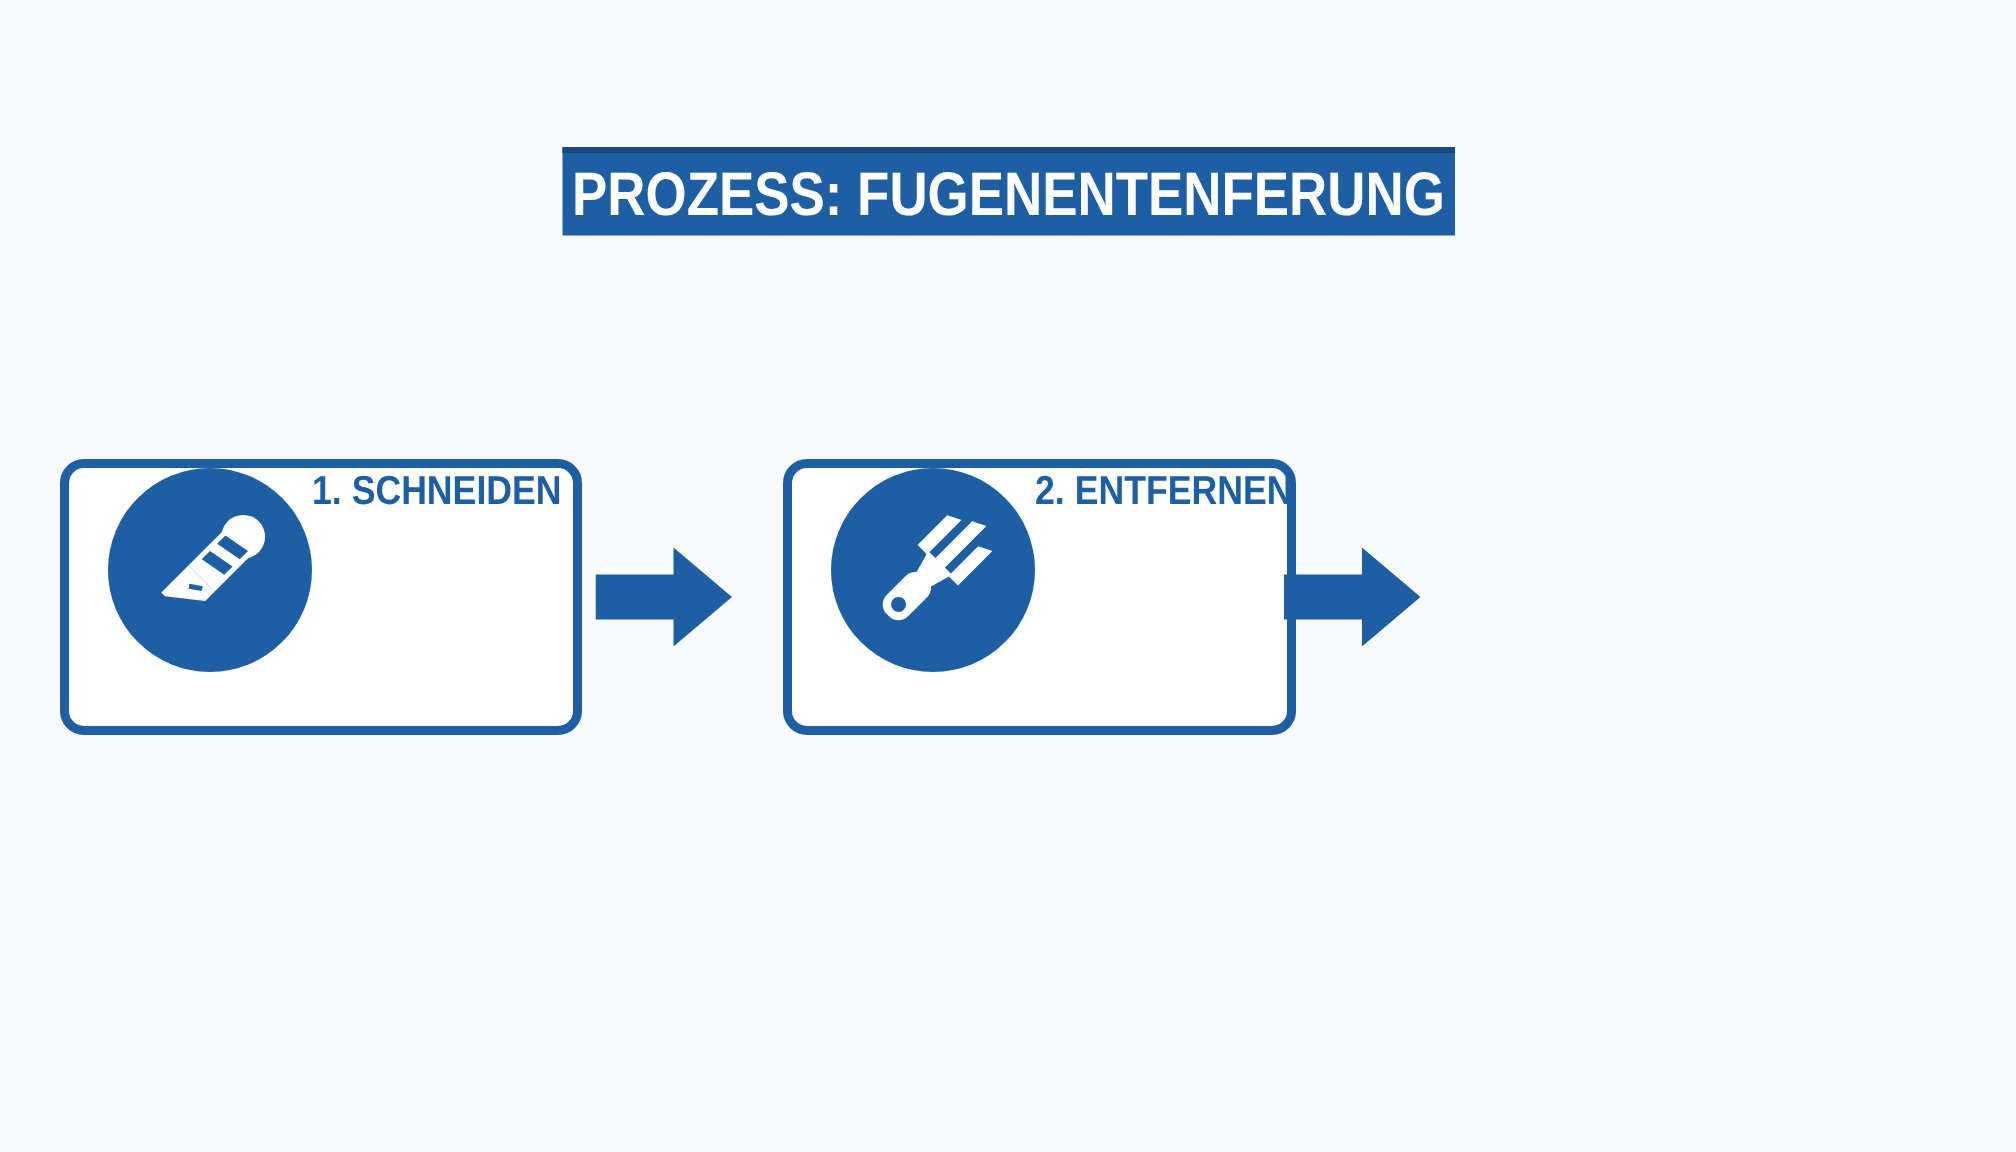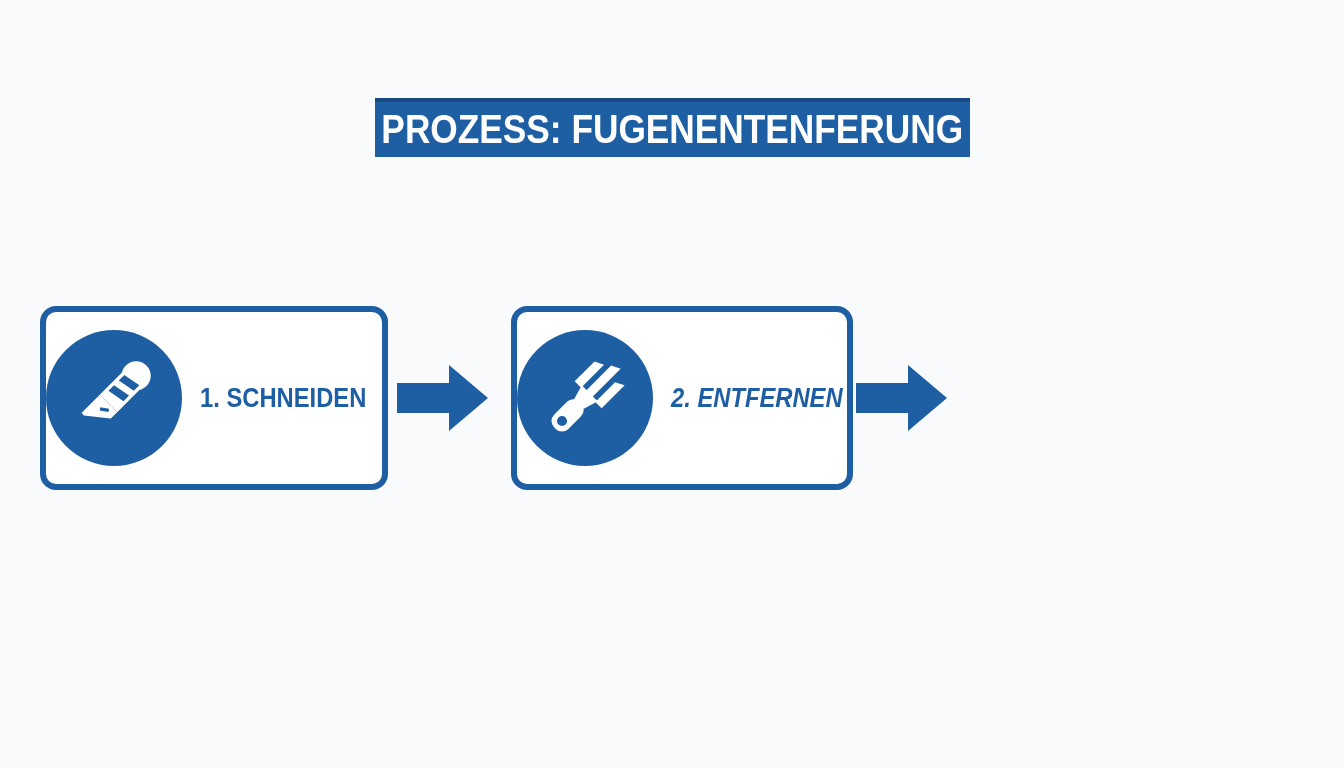--- a/index.html
+++ b/index.html
@@ -37,25 +37,25 @@
     transform-origin:center center;
   }
 
   
   .step-box{
     position:absolute;
     top:306px;height:184px;
     background:var(--box-bg);
     border:6px solid var(--accent);
     border-radius:16px;
-    display:flex;align-items:center;
-    gap:18px;
+    display:flex;align-items:flex-start;
+    padding-left:26px;
   }
   .step-box.s1{left:40px;width:348px;}
-  .step-box.s2{left:511px;width:342px;font-style:italic;}
+  .step-box.s2{left:522px;width:342px;}
   .step-box.s3{left:962px;width:348px;}
 
   .icon-circle{
     width:136px;height:136px;
     border-radius:50%;
     background:var(--accent);
     flex:0 0 auto;
     display:flex;align-items:center;justify-content:center;
   }
   .icon-circle svg{width:112px;height:112px;display:block;}

